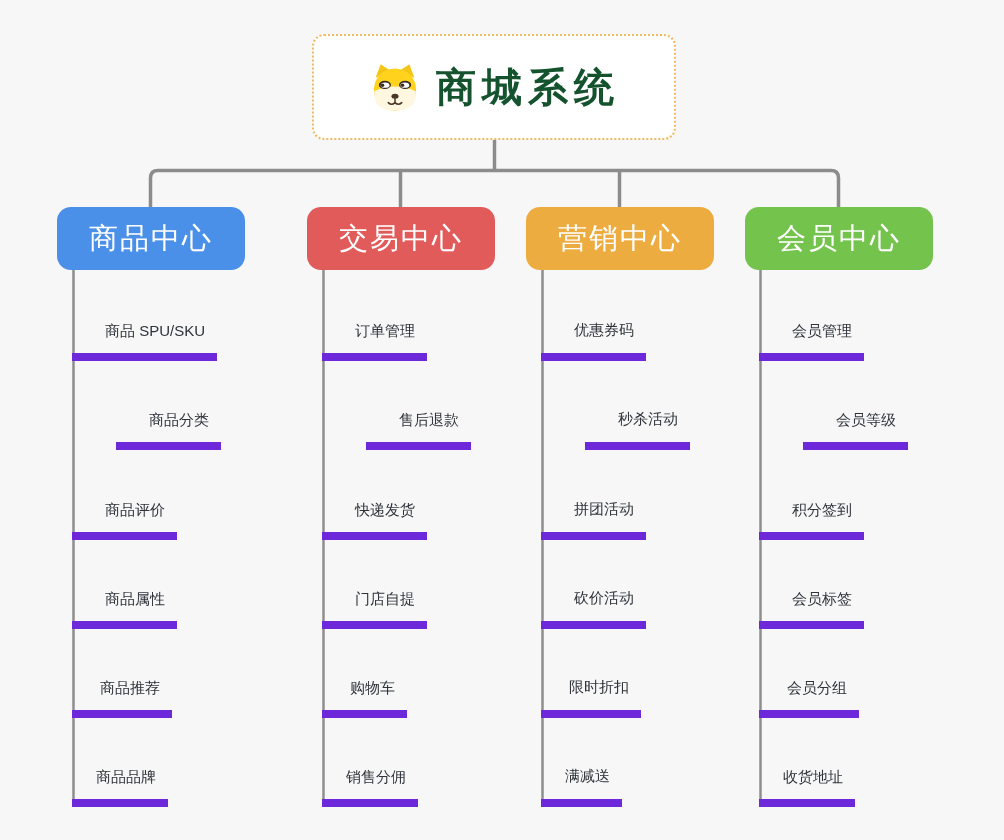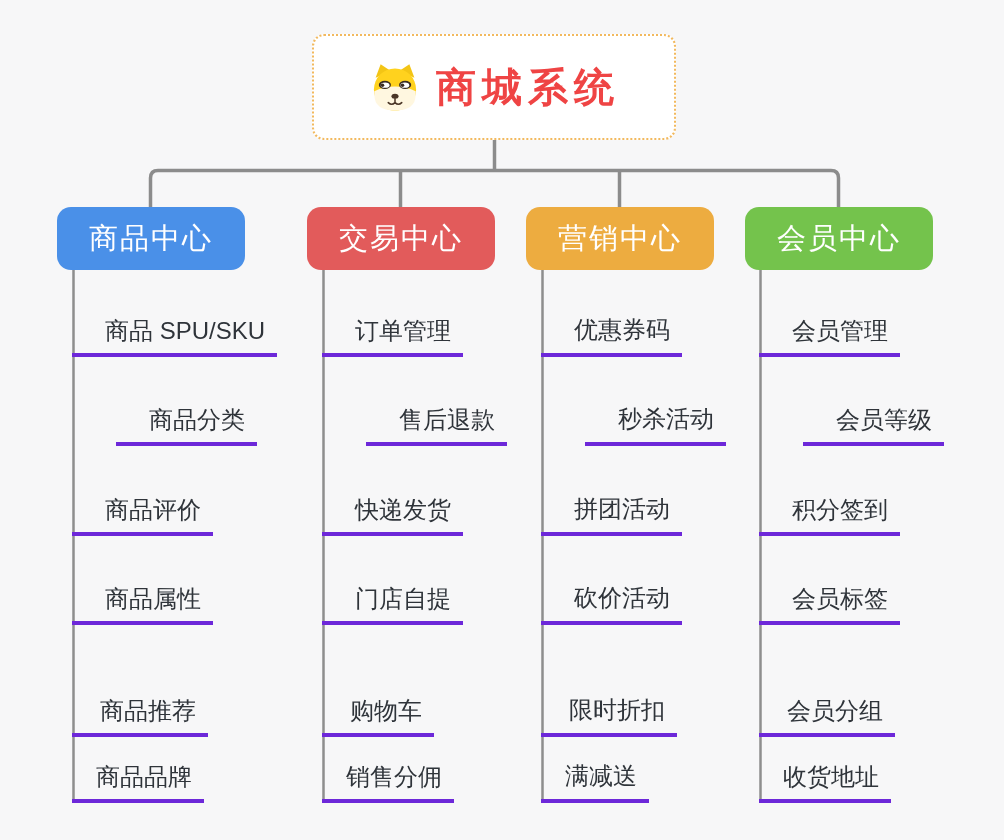--- a/index.html
+++ b/index.html
@@ -29,21 +29,21 @@
     background: #ffffff;
     border: 2px dotted #f2bа5e;
     border: 2px dotted #f2b95e;
     border-radius: 12px;
     display: flex;
     align-items: center;
     justify-content: center;
     gap: 14px;
   }
   .root-title {
-    color: #ef4444;
+    color: #14532d;
     font-size: 40px;
     font-weight: 600;
     letter-spacing: 6px;
     white-space: nowrap;
   }
   .root-icon { width: 54px; height: 50px; flex: 0 0 auto; }
   
   .branch-head {
     position: absolute;
     top: 207px;
@@ -58,36 +58,36 @@
     cursor: default;
   }
   .head-0 { left: 57px;  background: #4a90e8; }
   .head-1 { left: 307px; background: #e25b5b; }
   .head-2 { left: 526px; background: #edac40; }
   .head-3 { left: 745px; background: #74c34c; }
   
   .item {
     position: absolute;
     padding: 0 12px 7px 33px;
-    border-bottom: 4px solid #6d28d9;
-    font-size: 24px;
+    border-bottom: 8px solid #6d28d9;
+    font-size: 15px;
     line-height: 31px;
     color: #2f343a;
     white-space: nowrap;
     cursor: default;
   }
   .col-0 { left: 72px; }
   .col-1 { left: 322px; }
   .col-2 { left: 541px; font-family: Liberation Serif, serif; }
   .col-3 { left: 759px; }
   .row-0 { top: 315px; }
   .row-1 { top: 404px; margin-left: 44px; }
   .row-2 { top: 494px; text-align: center; }
   .row-3 { top: 583px; }
-  .row-4 { top: 695px; padding-left: 28px; }
+  .row-4 { top: 672px; padding-left: 28px; }
   .row-5 { top: 761px; padding-left: 24px; }
 </style>
 </head>
 <body>
 
 <div class="canvas">
 
   <svg class="connector-svg" viewBox="0 0 1004 840" xmlns="http://www.w3.org/2000/svg">
     <g stroke="#8c8c8c" stroke-width="3.5" fill="none">
       <path d="M494.5,140 V169"></path>

